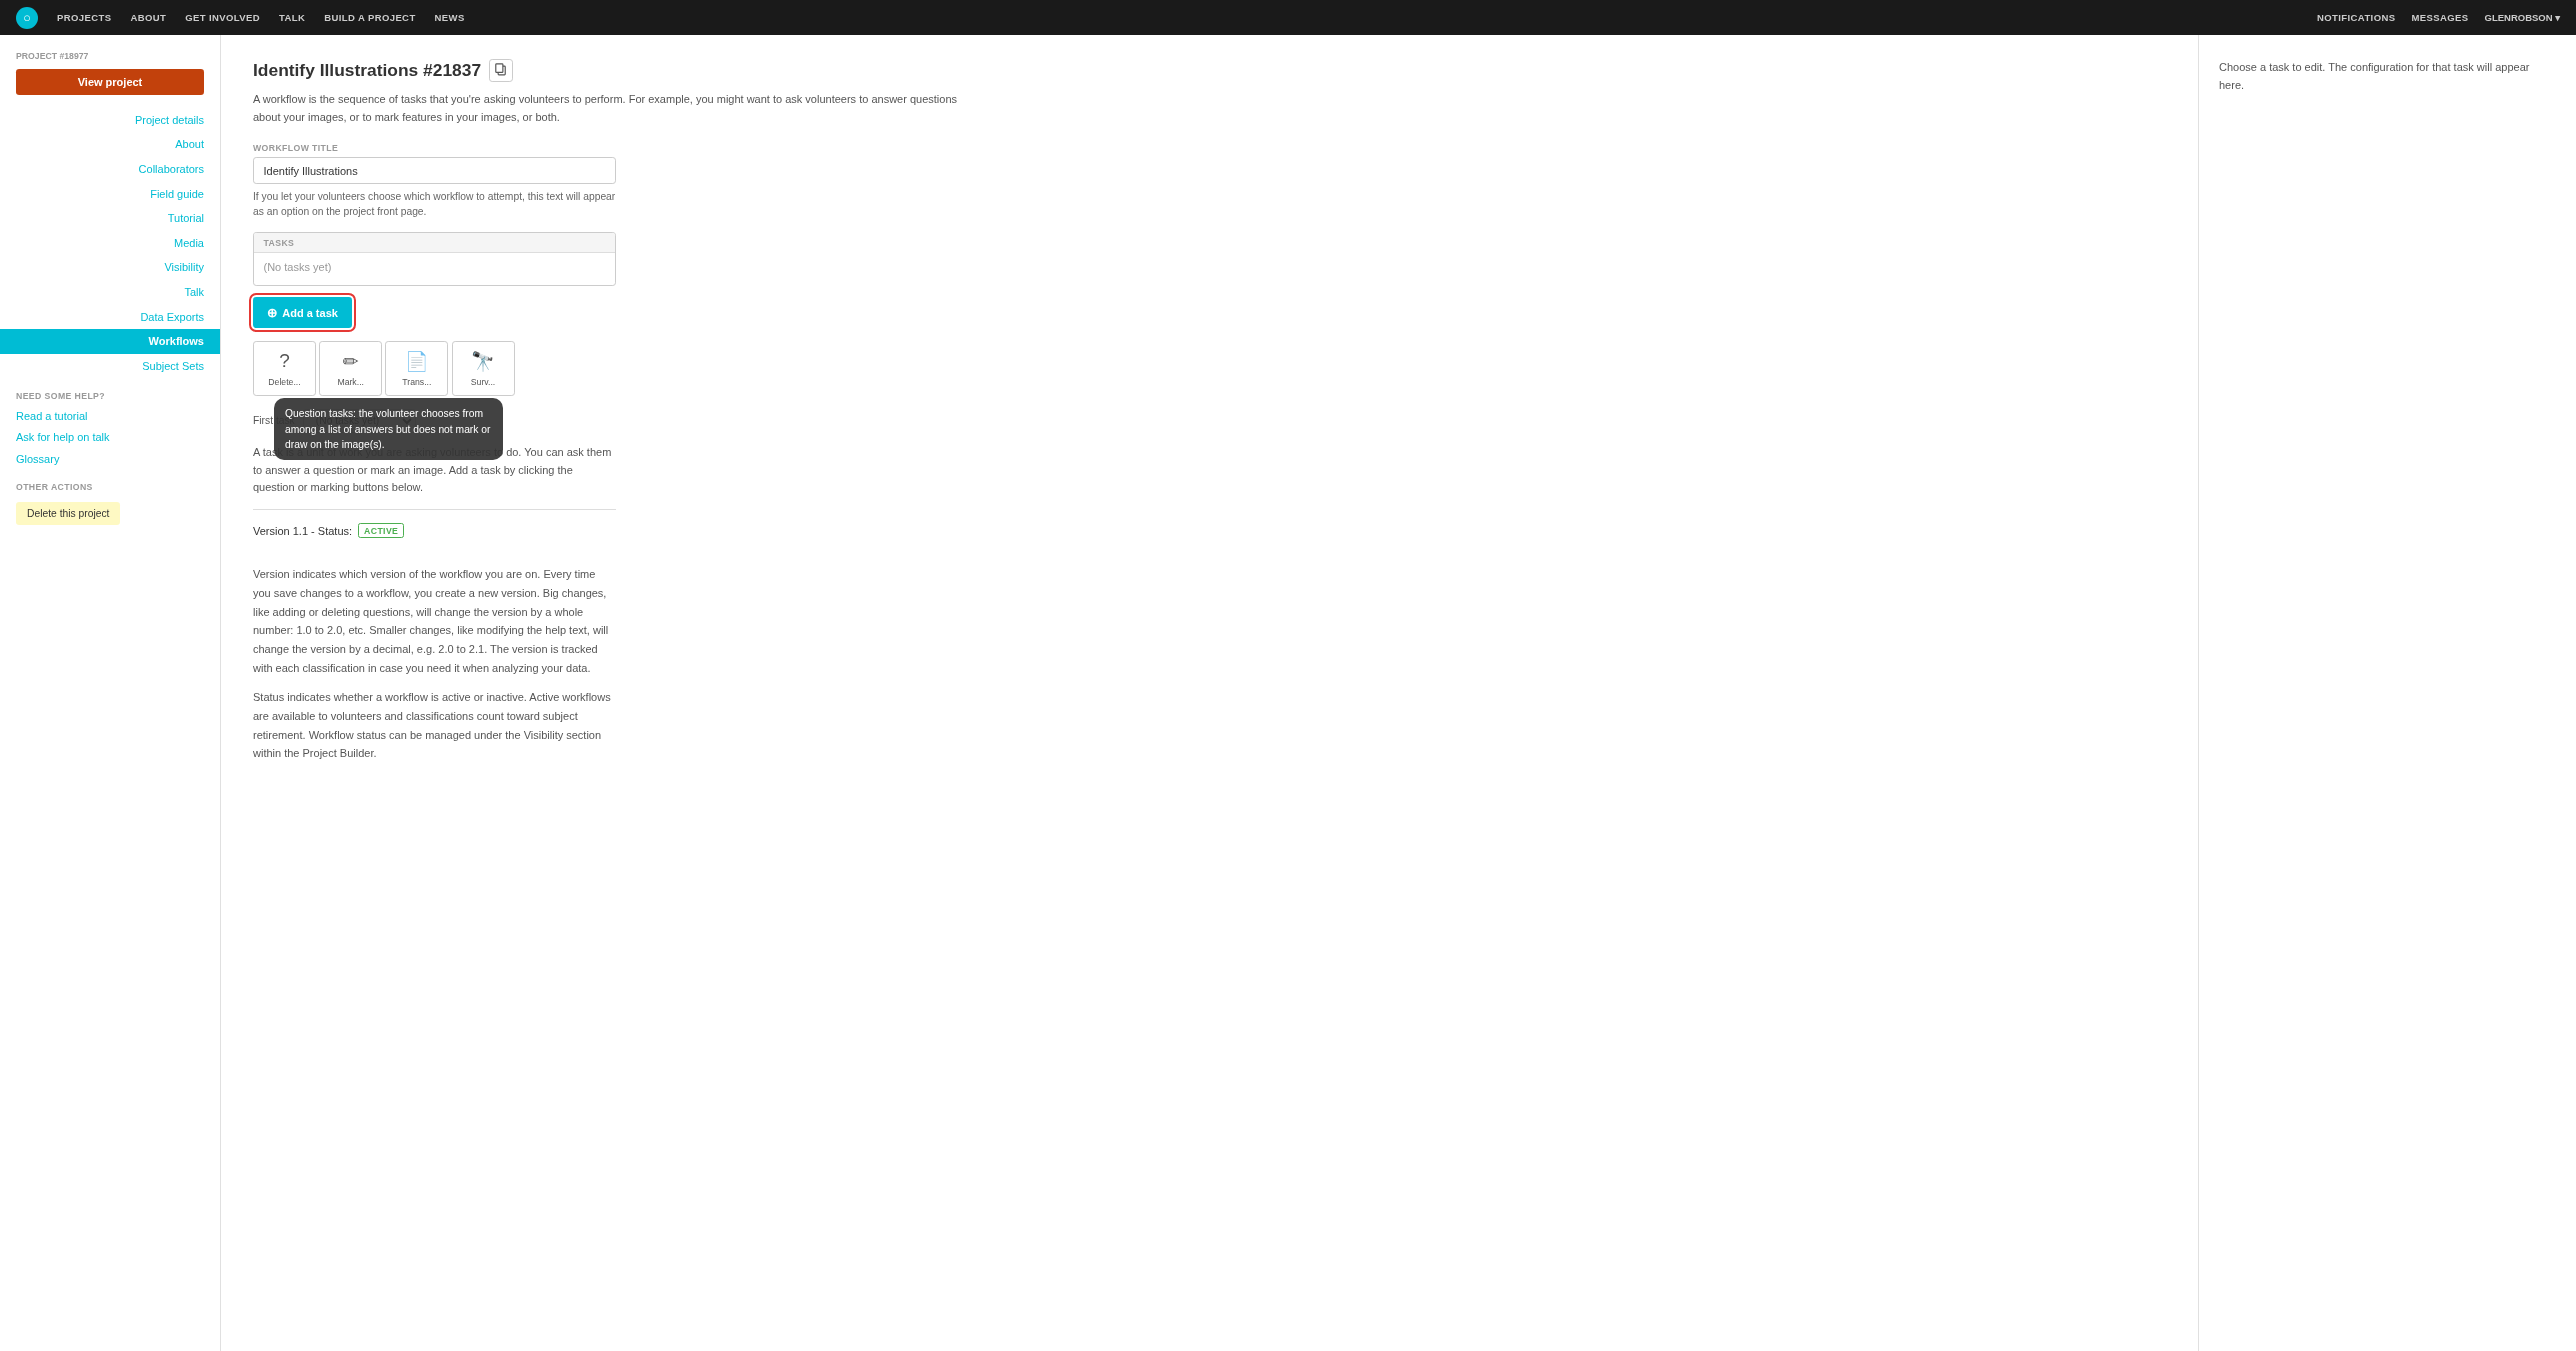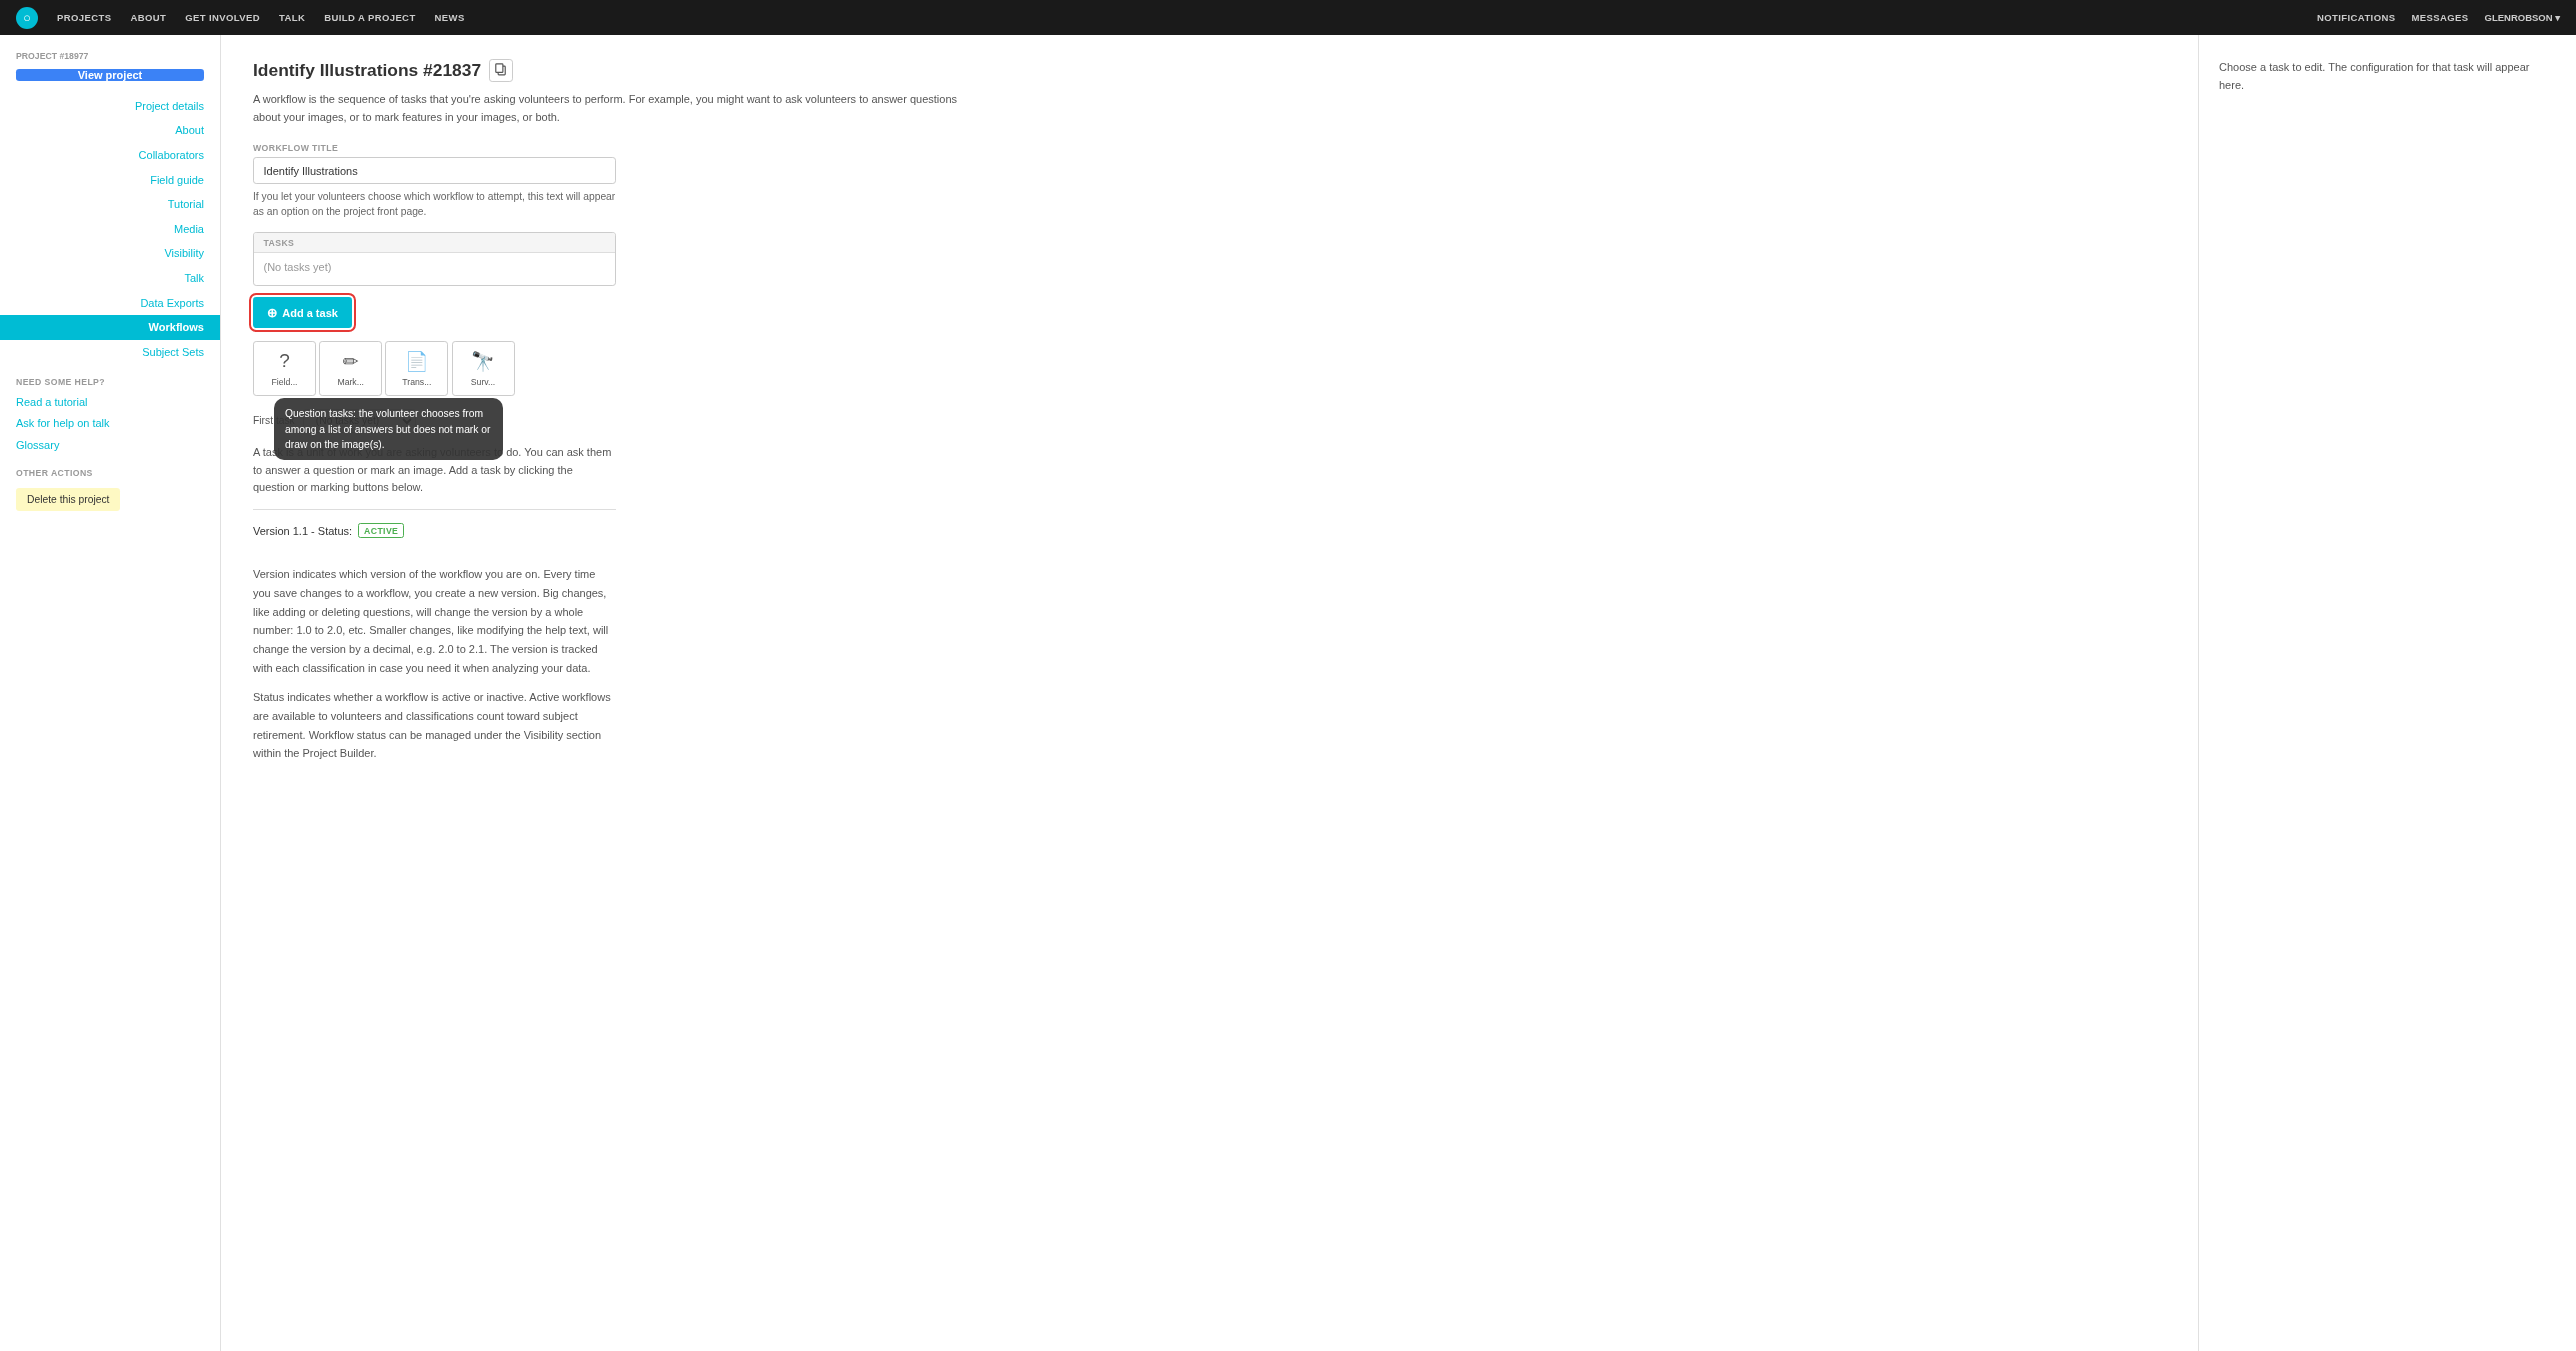--- a/index.html
+++ b/index.html
@@ -40,23 +40,23 @@
       border-right: 0.8px solid #e0e0e0;
       padding: 16px 0;
       background: #fff;
     }
     .sidebar-project-id {
       font-size: 8.7px; color: #999; text-transform: uppercase;
       font-weight: 600; padding: 0 16px 8px;
     }
     .sidebar-view-btn {
       display: block; margin: 0 16px 12.6px;
-      background: #3b82f6; color: #fff;
+      background: #c2410c; color: #fff;
       border: none; border-radius: 3.2px;
-      padding: 0; text-align: center;
+      padding: 7px; text-align: center;
       font-size: 11px; font-weight: 600; cursor: pointer;
       width: calc(100% - 32px);
     }
     .sidebar-link {
       display: block; padding: 6.3px 16px;
       color: #00bcd4; text-decoration: none; font-size: 11px; cursor: pointer; text-align: right;
     }
     .sidebar-link.active {
       background: #00bcd4; color: #fff; font-weight: 600;
     }
@@ -268,21 +268,21 @@
       </div>
 
       <button class="add-task-btn">
         <span style="font-size:12.6px;">⊕</span>
         <span>Add a task</span>
       </button>
 
       <div class="task-icons-row">
         <div class="task-icon-btn">
           <span class="task-icon-symbol">?</span>
-          <span>Field...</span>
+          <span>Delete...</span>
         </div>
         <div class="task-icon-btn">
           <span class="task-icon-symbol">✏</span>
           <span>Mark...</span>
         </div>
         <div class="task-icon-btn">
           <span class="task-icon-symbol">📄</span>
           <span>Trans...</span>
         </div>
         <div class="task-icon-btn">

